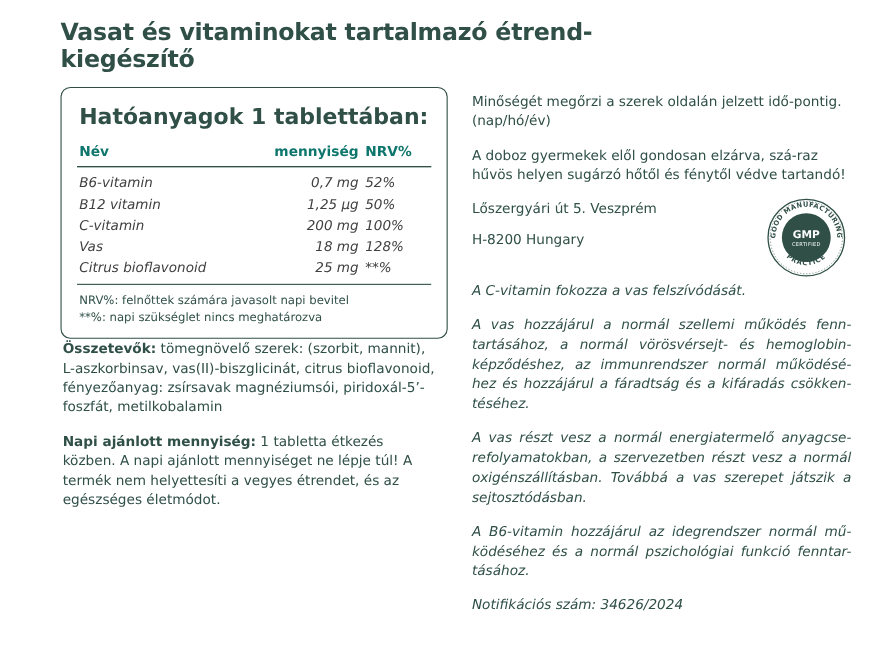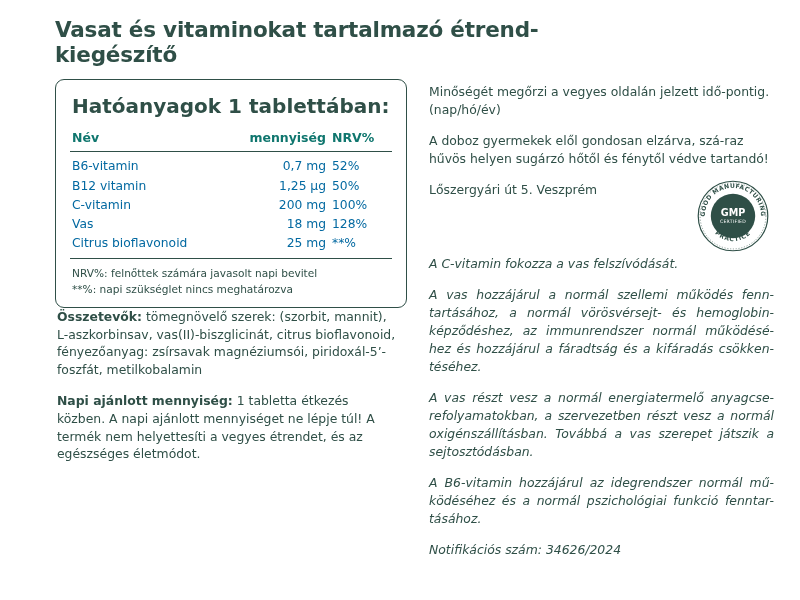--- a/index.html
+++ b/index.html
@@ -80,21 +80,22 @@
     text-align: left;
     padding-right: 2px;
     width: 58px;
   }
   table.nutri th.qty,
   table.nutri td.qty {
     width: 96px;
   }
   table.nutri td {
     padding: 2.6px 0 2.6px 2px;
-    color: #0369a1;
+    color: #404040;
+    font-style: italic;
   }
   table.nutri tr.first-row td {
     padding-top: 7px;
   }
   table.nutri tr.last-row td {
     padding-bottom: 8px;
   }
   .table-rule {
     border: 0;
     border-top: 1px solid #2f4f47;
@@ -217,26 +218,27 @@
 
 
       <p class="para"><b>Összetevők:</b><span> tömegnövelő szerek: (szorbit, mannit), L-aszkorbinsav, vas(II)-biszglicinát, citrus bioflavonoid, fényezőanyag: zsírsavak magnéziumsói, piridoxál-5’-foszfát, metilkobalamin</span></p>
 
       <p class="para"><b>Napi ajánlott mennyiség:</b><span> 1 tabletta étkezés közben. A napi ajánlott mennyiséget ne lépje túl! A termék nem helyettesíti a vegyes étrendet, és az egészséges életmódot.</span></p>
 
     </div>
 
     <div class="col-right">
 
-      <p class="rpara">Minőségét megőrzi a vegyes oldalán jelzett idő-pontig. (nap/hó/év)</p>
+      <p class="rpara">Minőségét megőrzi a szerek oldalán jelzett idő-pontig. (nap/hó/év)</p>
 
       <p class="rpara">A doboz gyermekek elől gondosan elzárva, szá-raz hűvös helyen sugárzó hőtől és fénytől védve tartandó!</p>
 
       <div class="addr-wrap">
         <p class="addr">Lőszergyári út 5. Veszprém</p>
+        <p class="addr">H-8200 Hungary</p>
 
         <div class="gmp">
           <svg viewBox="0 0 100 100" width="74" height="74" aria-hidden="true">
             <defs>
               <path id="arcTop" d="M 12,50 A 38,38 0 0 1 88,50" fill="none"></path>
               <path id="arcBottom" d="M 16,50 A 34,34 0 0 0 84,50" fill="none"></path>
             </defs>
             <circle cx="50" cy="50" r="47" fill="none" stroke="#2f4f47" stroke-width="1.6"></circle>
             <circle cx="50" cy="50" r="44.5" fill="none" stroke="#2f4f47" stroke-width="0.7" stroke-dasharray="1.6 2.2"></circle>
             <circle cx="50" cy="50" r="30" fill="#2f4f47"></circle>

